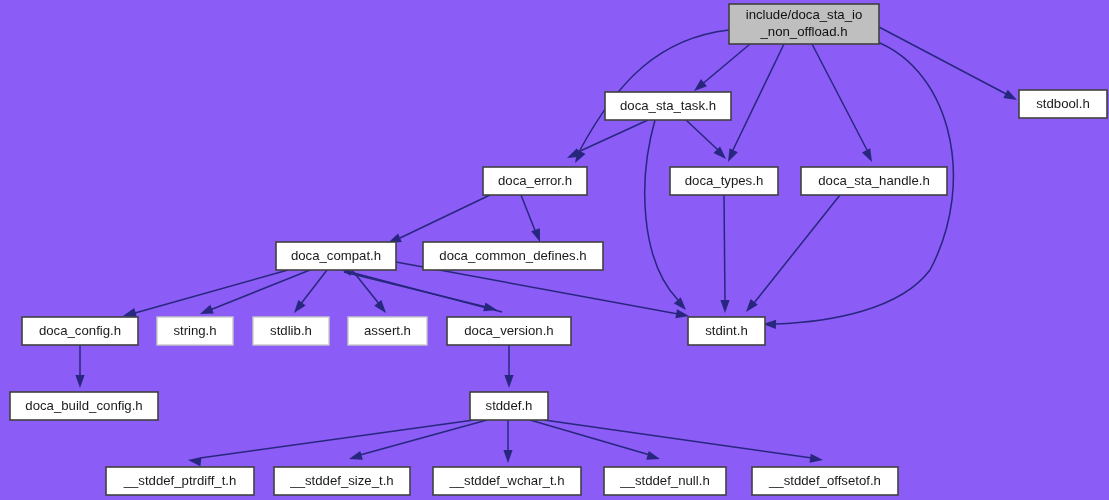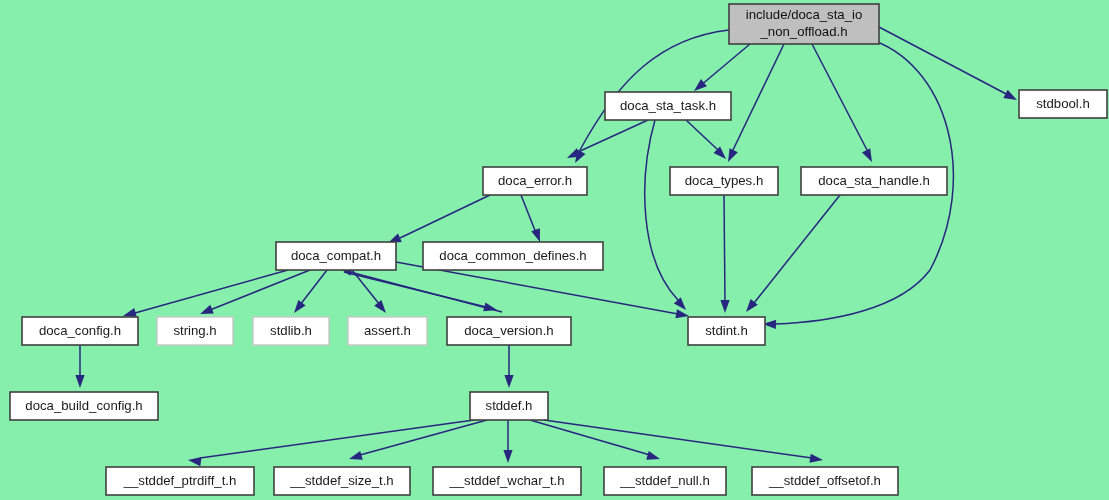--- a/index.html
+++ b/index.html
@@ -8,21 +8,21 @@
     padding: 0;
     background: #ffffff;
   }
   body {
     font-family: "Liberation Sans", "DejaVu Sans", sans-serif;
   }
   #graph-root {
     position: relative;
     width: 1109px;
     height: 500px;
-    background: #86efac;
+    background: #8b5cf6;
     overflow: hidden;
   }
   #graph-svg {
     display: block;
     width: 1109px;
     height: 500px;
   }
   .node-box {
     fill: #ffffff;
     stroke: #404040;

